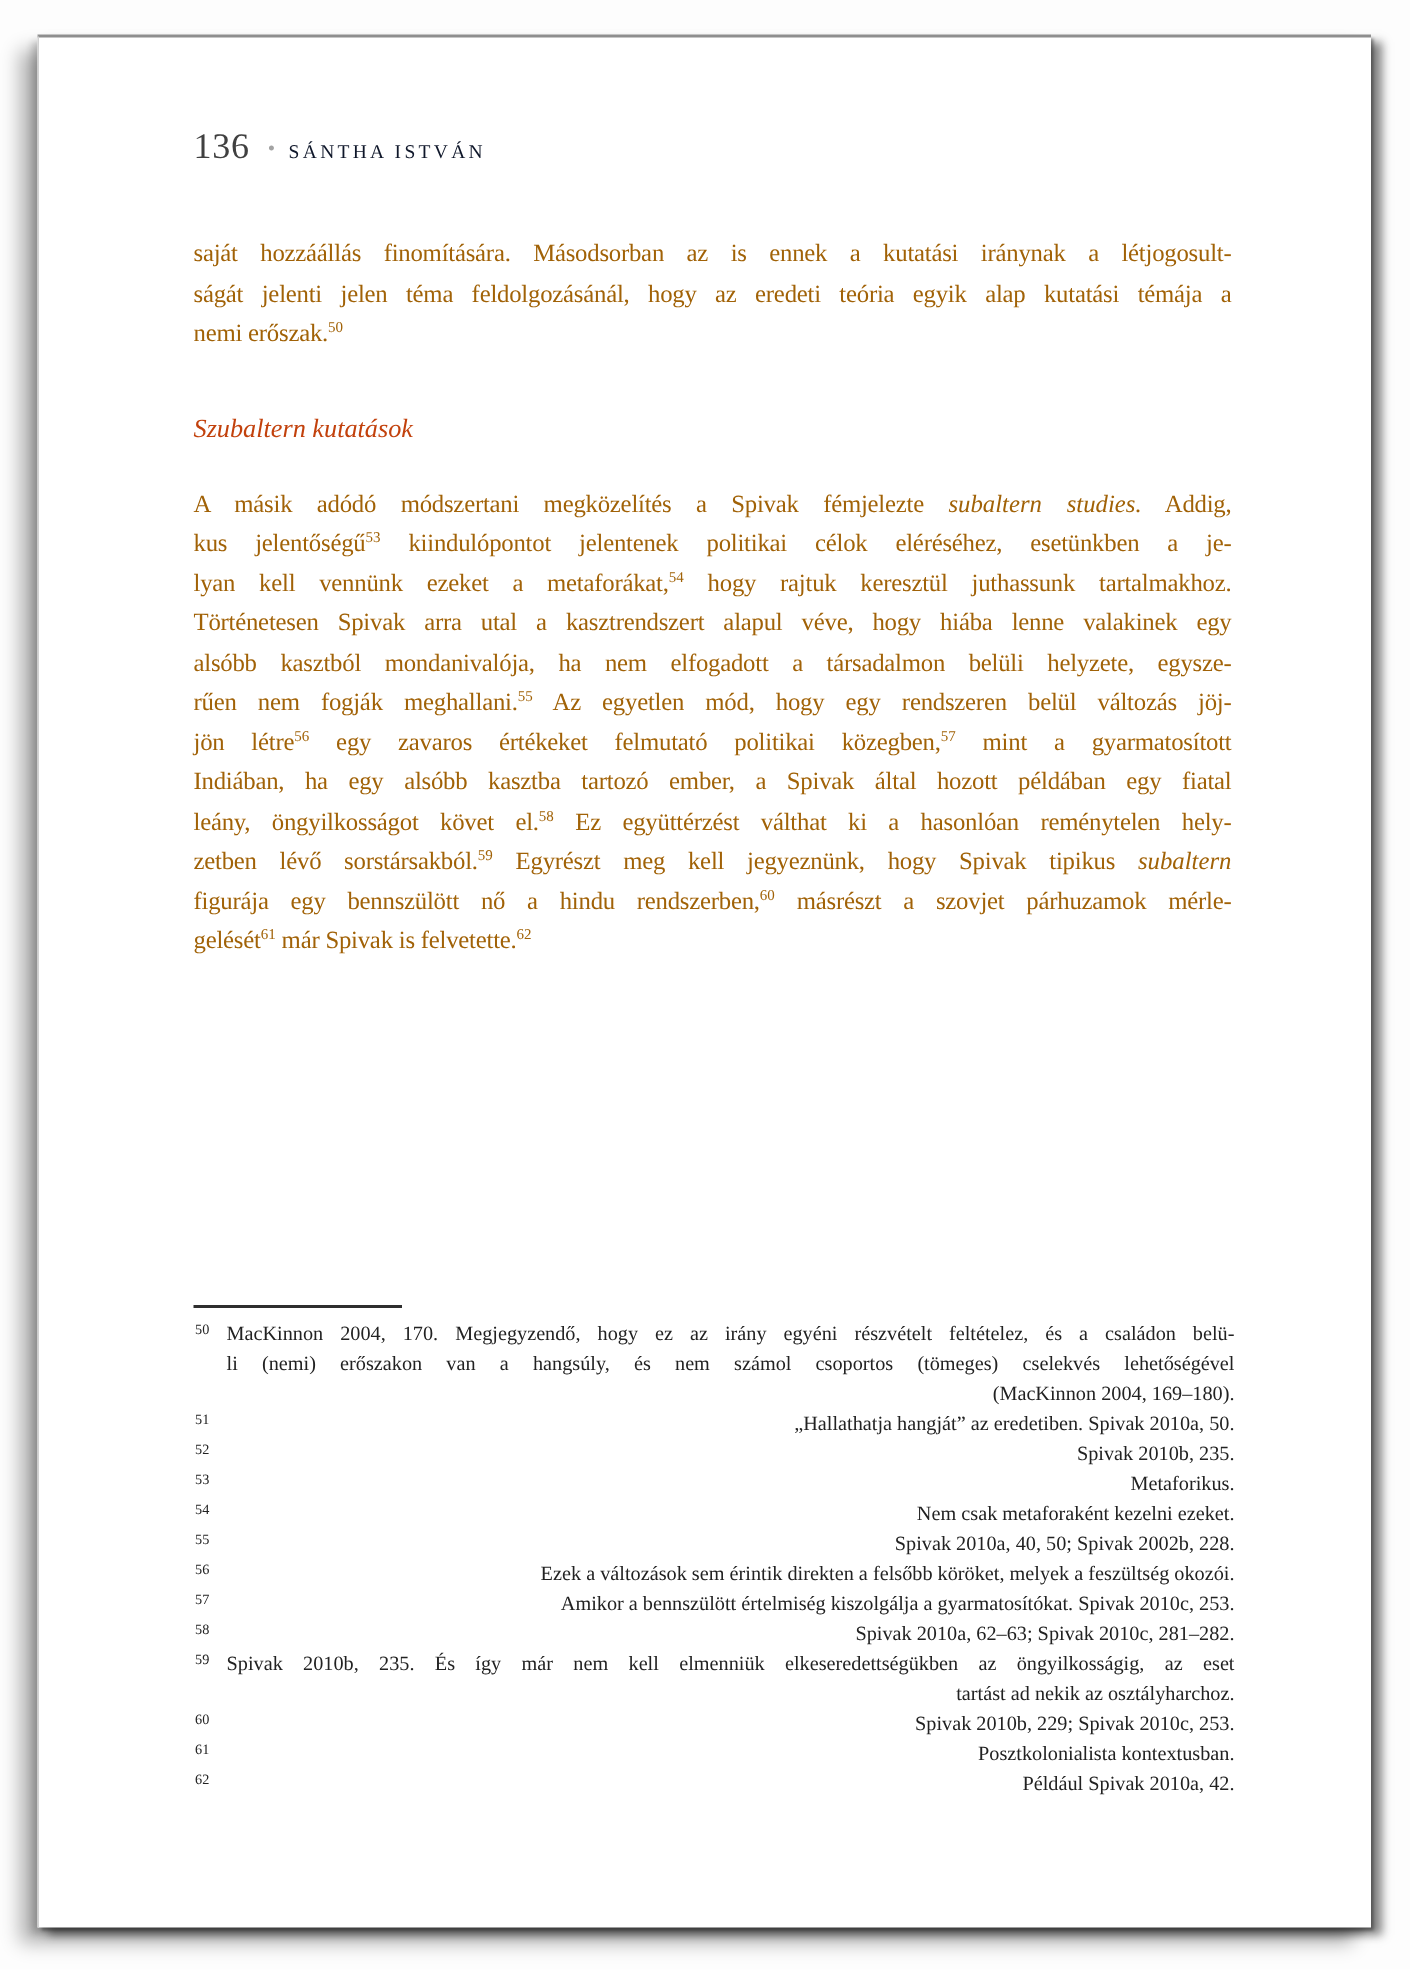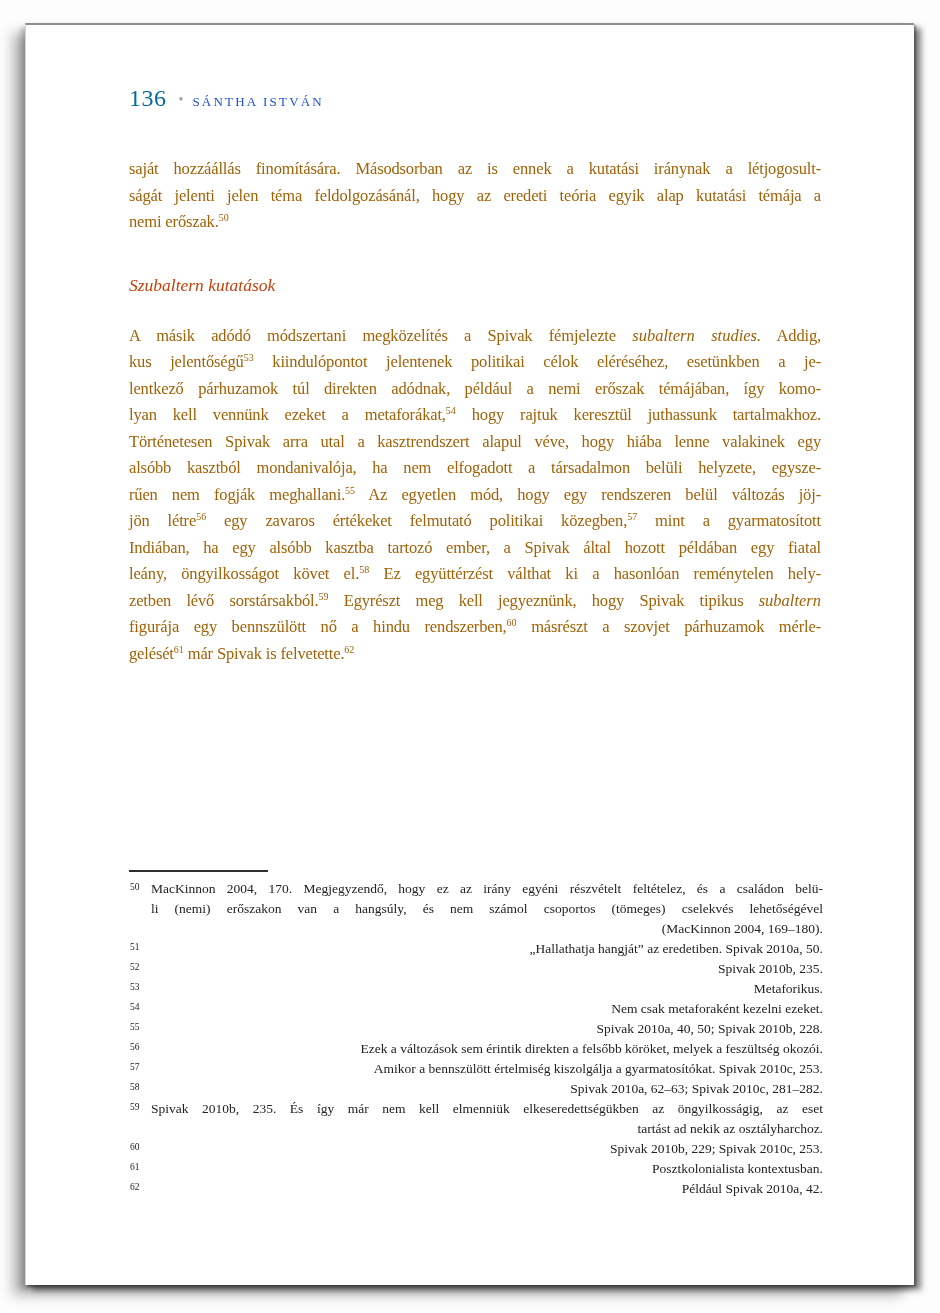--- a/index.html
+++ b/index.html
@@ -18,28 +18,28 @@
       7px 5px 6px rgba(30,30,30,.55),
       2px 2px 2px rgba(30,30,30,.45),
       -4px 4px 5px rgba(0,0,0,.20),
       -12px 10px 12px rgba(0,0,0,.30);
   }
   .header{
     position:absolute;left:103px;top:60px;
     display:flex;align-items:baseline;
   }
   .pagenum{
-    font-size:24px;color:#0369a1;letter-spacing:.5px;
+    font-size:24px;color:#404040;letter-spacing:.5px;
   }
   .bullet{
     color:#a3a3a3;font-size:14px;margin:0 9px 0 12px;
     position:relative;top:-2px;
   }
   .author{
-    font-size:13px;letter-spacing:2.2px;color:#1d4ed8;
+    font-size:13px;letter-spacing:2.2px;color:#0f172a;
   }
   .content{
     position:absolute;left:103px;top:131px;width:692px;
   }
   .line{
     font-size:16.5px;letter-spacing:-0.15px;line-height:26.5px;
     color:#a16207;
     text-align:justify;text-align-last:justify;text-justify:inter-word;
     white-space:normal;
   }
@@ -84,21 +84,20 @@
   <div class="content">
     <div id="para1">
         <div class="line">saját hozzáállás finomítására. Másodsorban az is ennek a kutatási iránynak a létjogosult-</div>
         <div class="line">ságát jelenti jelen téma feldolgozásánál, hogy az eredeti teória egyik alap kutatási témája a</div>
         <div class="line last">nemi erőszak.<sup class="ref">50</sup></div>
       </div>
     <div class="heading">Szubaltern kutatások</div>
     <div id="para2">
         <div class="line">A másik adódó módszertani megközelítés a Spivak fémjelezte <i>subaltern studies.</i> Addig,</div>
         <div class="line">kus jelentőségű<sup class="ref">53</sup> kiindulópontot jelentenek politikai célok eléréséhez, esetünkben a je-</div>
-        <div class="line">lentkező párhuzamok túl direkten adódnak, például a nemi erőszak témájában, így komo-</div>
         <div class="line">lyan kell vennünk ezeket a metaforákat,<sup class="ref">54</sup> hogy rajtuk keresztül juthassunk tartalmakhoz.</div>
         <div class="line">Történetesen Spivak arra utal a kasztrendszert alapul véve, hogy hiába lenne valakinek egy</div>
         <div class="line">alsóbb kasztból mondanivalója, ha nem elfogadott a társadalmon belüli helyzete, egysze-</div>
         <div class="line">rűen nem fogják meghallani.<sup class="ref">55</sup> Az egyetlen mód, hogy egy rendszeren belül változás jöj-</div>
         <div class="line">jön létre<sup class="ref">56</sup> egy zavaros értékeket felmutató politikai közegben,<sup class="ref">57</sup> mint a gyarmatosított</div>
         <div class="line">Indiában, ha egy alsóbb kasztba tartozó ember, a Spivak által hozott példában egy fiatal</div>
         <div class="line">leány, öngyilkosságot követ el.<sup class="ref">58</sup> Ez együttérzést válthat ki a hasonlóan reménytelen hely-</div>
         <div class="line">zetben lévő sorstársakból.<sup class="ref">59</sup> Egyrészt meg kell jegyeznünk, hogy Spivak tipikus <i>subaltern</i></div>
         <div class="line">figurája egy bennszülött nő a hindu rendszerben,<sup class="ref">60</sup> másrészt a szovjet párhuzamok mérle-</div>
         <div class="line last">gelését<sup class="ref">61</sup> már Spivak is felvetette.<sup class="ref">62</sup></div>
@@ -124,21 +123,21 @@
       <div class="fn">
         <span class="num">53</span>
         <div class="fline">Metaforikus.</div>
       </div>
       <div class="fn">
         <span class="num">54</span>
         <div class="fline">Nem csak metaforaként kezelni ezeket.</div>
       </div>
       <div class="fn">
         <span class="num">55</span>
-        <div class="fline">Spivak 2010a, 40, 50; Spivak 2010b, 228.</div>
+        <div class="fline">Spivak 2010a, 40, 50; Spivak 2002b, 228.</div>
       </div>
       <div class="fn">
         <span class="num">56</span>
         <div class="fline">Ezek a változások sem érintik direkten a felsőbb köröket, melyek a feszültség okozói.</div>
       </div>
       <div class="fn">
         <span class="num">57</span>
         <div class="fline">Amikor a bennszülött értelmiség kiszolgálja a gyarmatosítókat. Spivak 2010c, 253.</div>
       </div>
       <div class="fn">

